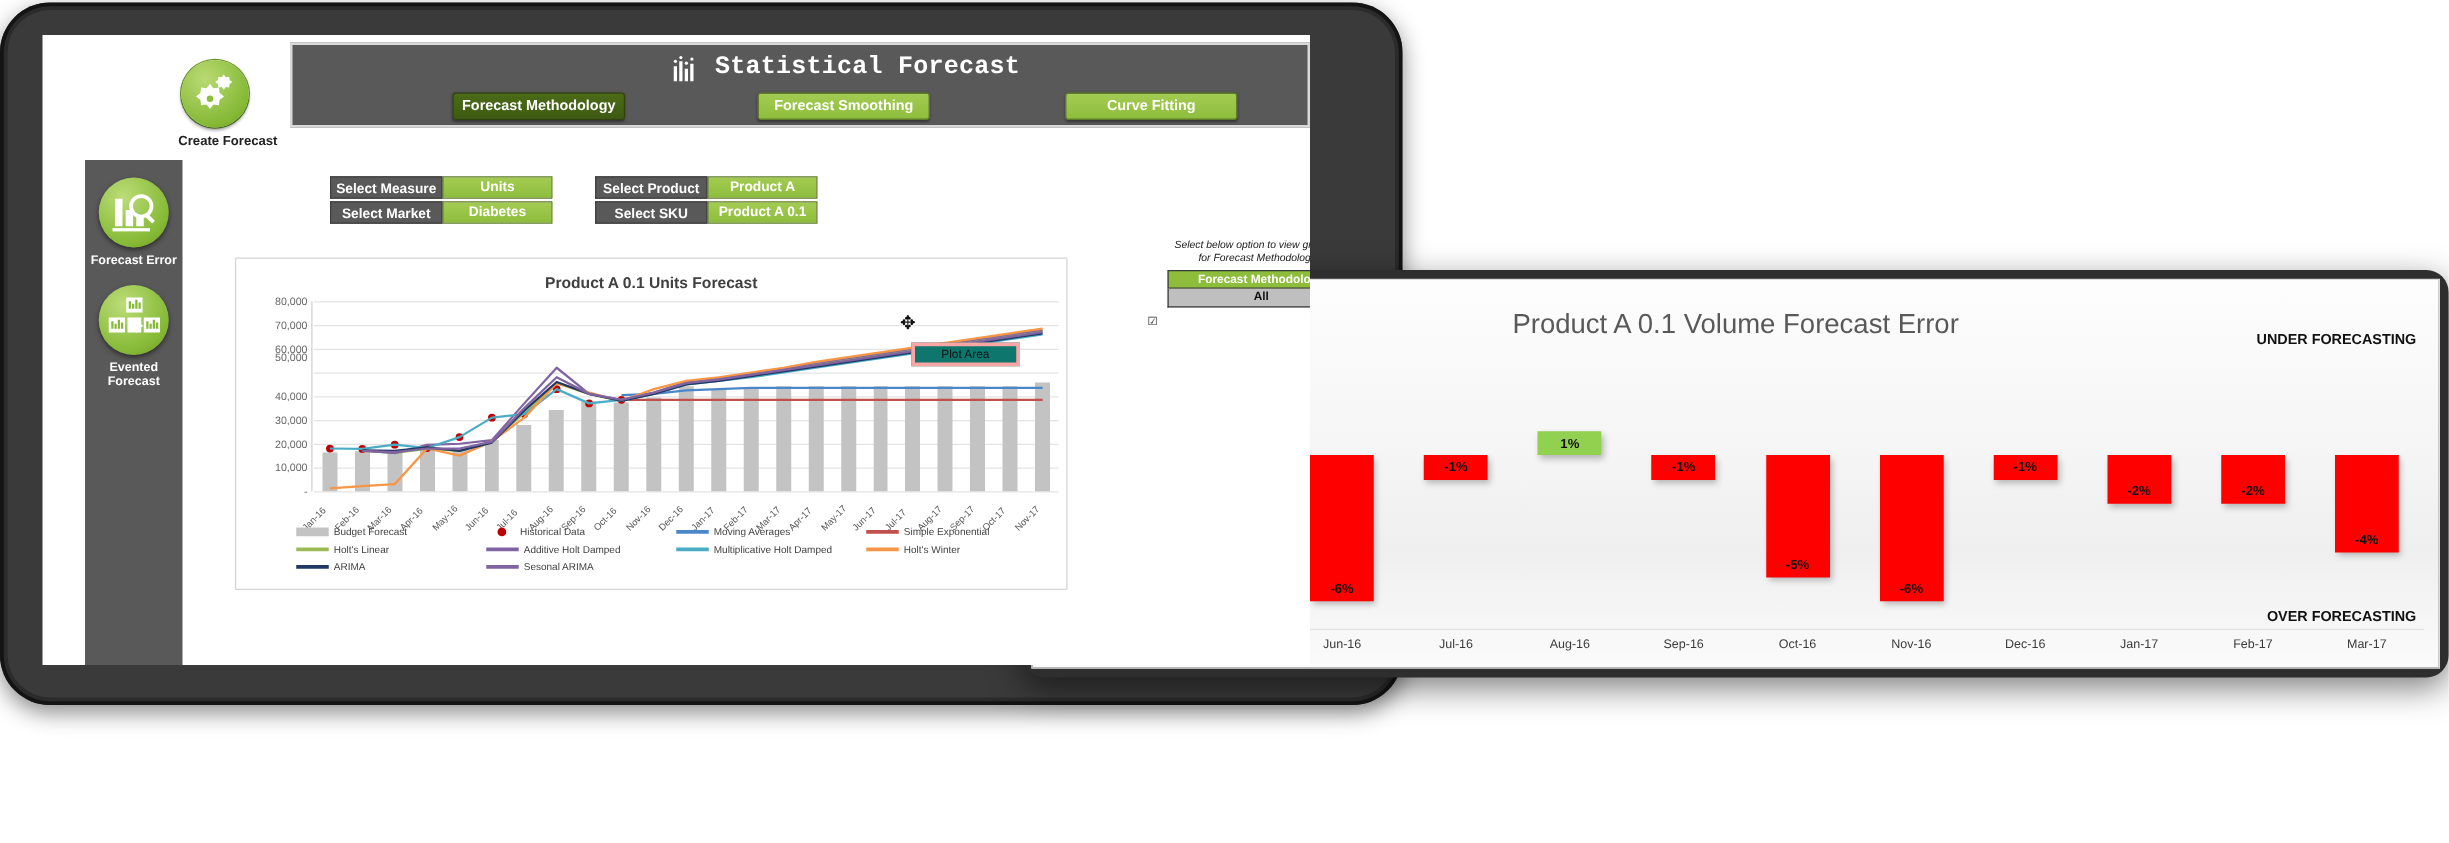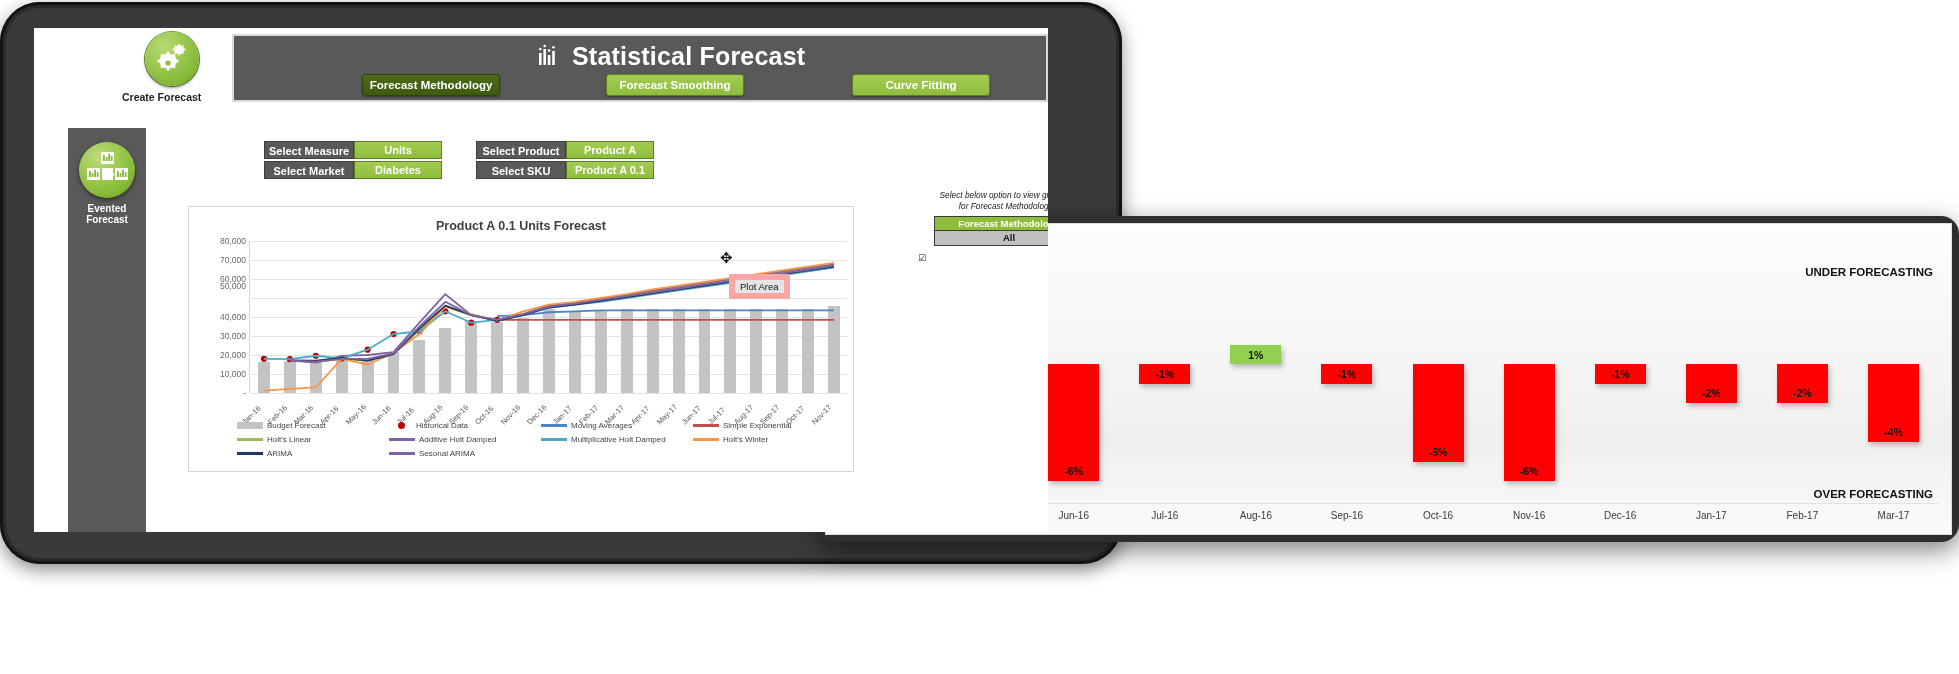--- a/index.html
+++ b/index.html
@@ -29,38 +29,39 @@
     position:absolute; left:120px; top:6px; width:816px; height:68px;
     background:#595959; border:2px solid #d9d9d9;
   }
   .hdr-icon{
     position:absolute; left:300px; top:8px; width:28px; height:28px;
     color:#ffffff; font-size:23px; line-height:26px; text-align:center;
     font-family:"DejaVu Sans", sans-serif;
   }
   .hdr-title{
     position:absolute; left:338px; top:6px; width:330px; height:32px;
-    color:#ffffff; font-size:25px; font-weight:bold; letter-spacing:.2px;
+    color:#ffffff; font-size:20px; font-weight:bold; letter-spacing:.2px;
     white-space:nowrap;
+    font-family:Liberation Mono, monospace;
   }
   .gbtn{
     position:absolute; height:22px;
     background:linear-gradient(#a3cc52,#8ebd3c);
     border:1px solid #5e7d24; border-radius:3px;
     color:#ffffff; font-size:11.5px; font-weight:bold;
     text-align:center; line-height:20px; white-space:nowrap;
     box-shadow:0 1px 2px rgba(0,0,0,.4);
   }
   .gbtn.dark{ background:linear-gradient(#4b6b18,#3e5a12); border-color:#2e4409; }
   .btn-method   { left:128px; top:38px; width:138px; }
   .btn-smooth   { left:372px; top:38px; width:138px; }
   .btn-curve    { left:618px; top:38px; width:138px; }
 
   
-  .cf-wrap{ position:absolute; left:10px; top:4px; width:100px; text-align:left; }
+  .cf-wrap{ position:absolute; left:10px; top:20px; width:100px; text-align:right; }
   .circ{
     width:54px; height:54px; margin:0 auto; border-radius:50%;
     background:radial-gradient(circle at 35% 28%, #b9da73, #85b936 70%, #6d9c27);
     box-shadow:0 2px 3px rgba(0,0,0,.45), 0 0 0 1px #6d9c27;
     position:relative;
   }
   .cf-wrap .lbl{ margin-top:5px; color:#222; font-size:10.5px; font-weight:bold; }
   .gear-svg{ position:absolute; left:7px; top:7px; }
 
   
@@ -120,21 +121,21 @@
     position:absolute; left:48px; bottom:8px; right:8px;
     display:flex; flex-wrap:wrap; font-size:8px; color:#3f3f3f;margin-top:15px;
   }
   .lg{ display:flex; align-items:center; width:25%; margin-bottom:5px; }
   .lg .sw{ width:26px; height:3px; margin-right:4px; flex:0 0 auto; }
   .lg .sw.block{ height:7px; }
   .lg .sw.dot{ width:7px; height:7px; border-radius:50%; margin-left:9px; margin-right:11px;}
 
   .plotarea-tip{
     position:absolute; left:695px; top:246px; z-index:5;
-    background:#e5e5e5; border:6px solid #fca5a5; padding:1px 5px;
+    background:#0f766e; border:3px solid #fca5a5; padding:1px 21px;
     font-size:9.5px; color:#111;
   }
   .cursor-move{ position:absolute; left:686px; top:221px; z-index:6; color:#111; font-size:15px;
                 font-family:"DejaVu Sans", sans-serif; }
 
   
   .methodpanel{ position:absolute; left:900px; top:162px; width:150px; z-index:3;}
   .mp-note{ font-size:8.3px; font-style:italic; color:#1a1a1a; text-align:center; line-height:11px;}
   .mp-head{ margin-top:4px; background:#8ebd3c; border:1px solid #3b3b3b; color:#ffffff;
             font-size:9.5px; font-weight:bold; text-align:center; height:15px; line-height:14px;}
@@ -385,20 +386,35 @@
       <div class="mp-note">for Forecast Methodologies</div>
       <div class="mp-head">Forecast Methodology</div>
       <div style="position:relative">
         <span class="mp-check">☑</span>
         <div class="mp-row">All</div>
       </div>
     </div>
 
     <div class="sidebar">
 
+      <div class="side-item">
+        <div class="side-circ">
+          <svg width="56" height="56" viewBox="0 0 56 56">
+            <g fill="#ffffff">
+              <rect x="13" y="17" width="6" height="22"></rect>
+              <rect x="21.5" y="26" width="6" height="13"></rect>
+              <rect x="30" y="31" width="6" height="8"></rect>
+              <rect x="11" y="40.5" width="30" height="2.6"></rect>
+              <circle cx="34" cy="23" r="8.2" fill="none" stroke="#ffffff" stroke-width="3"></circle>
+              <rect x="39" y="28" width="3.2" height="9" transform="rotate(-45 40.6 32.5)"></rect>
+            </g>
+          </svg>
+        </div>
+        <div class="side-lab">Forecast Error</div>
+      </div>
 
       <div class="side-item">
         <div class="side-circ">
           <svg width="56" height="56" viewBox="0 0 56 56">
             <g fill="#ffffff">
               <rect x="22" y="10" width="13" height="12"></rect>
               <rect x="8" y="26" width="13" height="12"></rect>
               <rect x="36" y="26" width="13" height="12"></rect>
               <rect x="23" y="26" width="11" height="12"></rect>
             </g>
@@ -421,20 +437,21 @@
             </g>
           </svg>
         </div>
         <div class="side-lab">Evented Forecast</div>
       </div>
     </div>
   </div>
 
   <div class="fg-shell">
     <div class="fg-screen">
+      <div class="fg-title">Product A 0.1 Volume Forecast Error</div>
       <div class="fg-under">UNDER FORECASTING</div>
       <div class="fg-over">OVER FORECASTING</div>
       <div class="ec-plot" id="ec-plot">
           <div class="ebar" style="left: 20.0383px; width: 51.0067px; top: 0px; height: 215px;">
             <div class="b" style="top: 19.5455px; height: 58.6364px; background: rgb(146, 208, 80);"></div>
             <div class="v" style="top: 23.5455px;">3%</div>
           </div>
           <div class="ebar" style="left: 111.122px; width: 51.0067px; top: 0px; height: 215px;">
             <div class="b" style="top: 76.1818px; height: 3px; background: rgb(146, 208, 80);"></div>
             <div class="v" style="top: 60.1818px;">0%</div>

